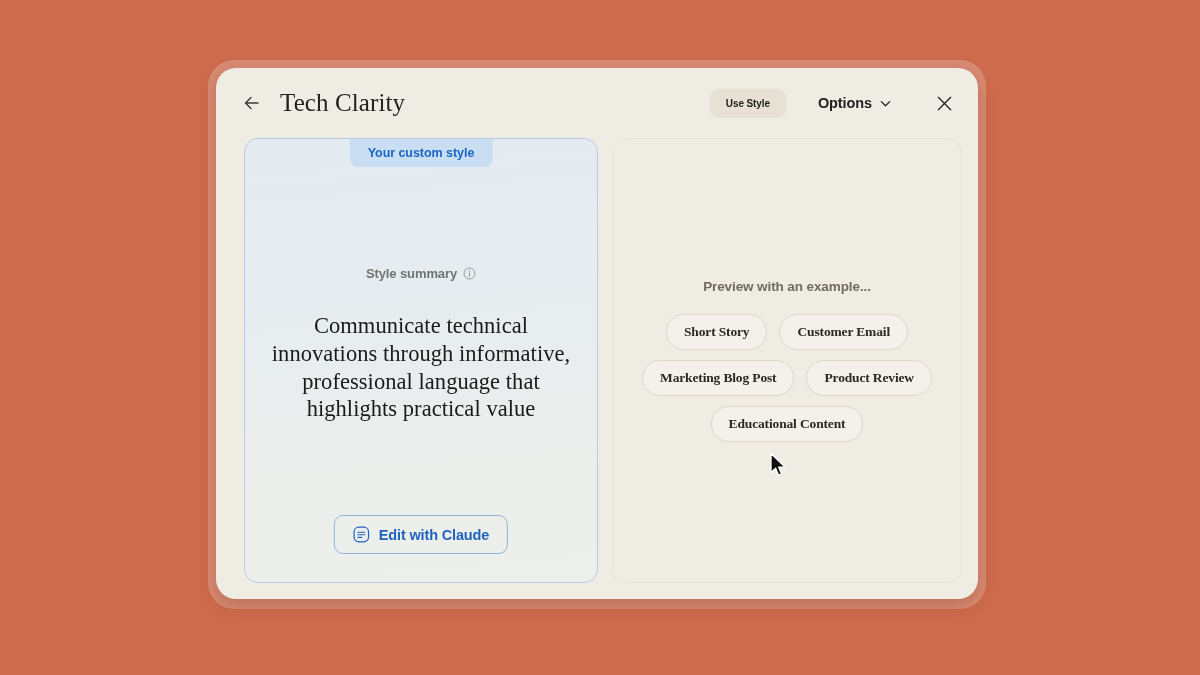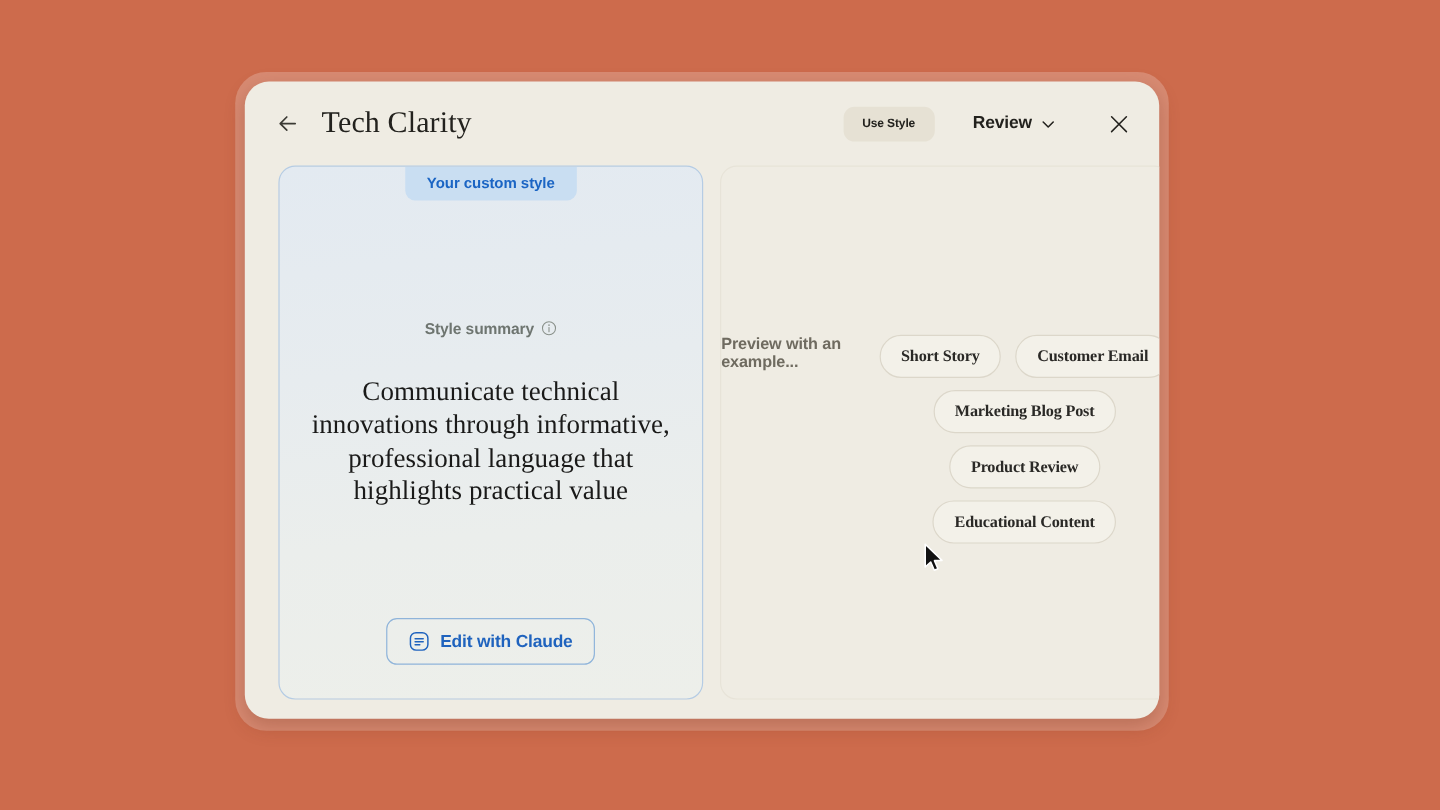--- a/index.html
+++ b/index.html
@@ -12,21 +12,21 @@
 
   body {
     background: #CD6B4C;
     font-family: "Liberation Sans", sans-serif;
     position: relative;
   }
 
   
   #modal-wrap {
     position: absolute;
-    left: 196px;
+    left: 208px;
     top: 60px;
     width: 778px;
     height: 549px;
   }
 
   #modal-glow {
     position: absolute;
     inset: 0;
     border-radius: 26px;
     background: rgba(255, 255, 255, 0.22);
@@ -214,22 +214,22 @@
 
   #claude-chat-icon { width: 17px; height: 17px; display: block; flex: none; }
 
   
   #preview-card {
     flex: 1 1 auto;
     border: 1.5px solid #E7E3D8;
     border-radius: 14px;
     background: #EFECE3;
     display: flex;
-    flex-direction: row;
-    align-items: flex-start;
+    flex-direction: column;
+    align-items: center;
     padding-top: 140px;
   }
 
   #preview-label {
     font-size: 13.5px;
     font-weight: bold;
     color: #6F6B60;
     letter-spacing: -0.1px;
     margin-bottom: 20px;
   }
@@ -282,21 +282,21 @@
         </svg>
       </div>
 
       <div id="page-title">Tech Clarity</div>
 
       <div id="header-spacer"></div>
 
       <button id="use-style-button">Use Style</button>
 
       <div id="options-button">
-        <span>Review</span>
+        <span>Options</span>
         <svg width="13" height="13" viewBox="0 0 14 14" fill="none">
           <path d="M2.5 5 L7 9.5 L11.5 5" stroke="currentColor" stroke-width="1.4" stroke-linecap="round" stroke-linejoin="round"></path>
         </svg>
       </div>
 
       <div id="close-button">
         <svg width="19" height="19" viewBox="0 0 20 20" fill="none">
           <path d="M3.5 3.5 L16.5 16.5 M16.5 3.5 L3.5 16.5" stroke="currentColor" stroke-width="1.35" stroke-linecap="round"></path>
         </svg>
       </div>

